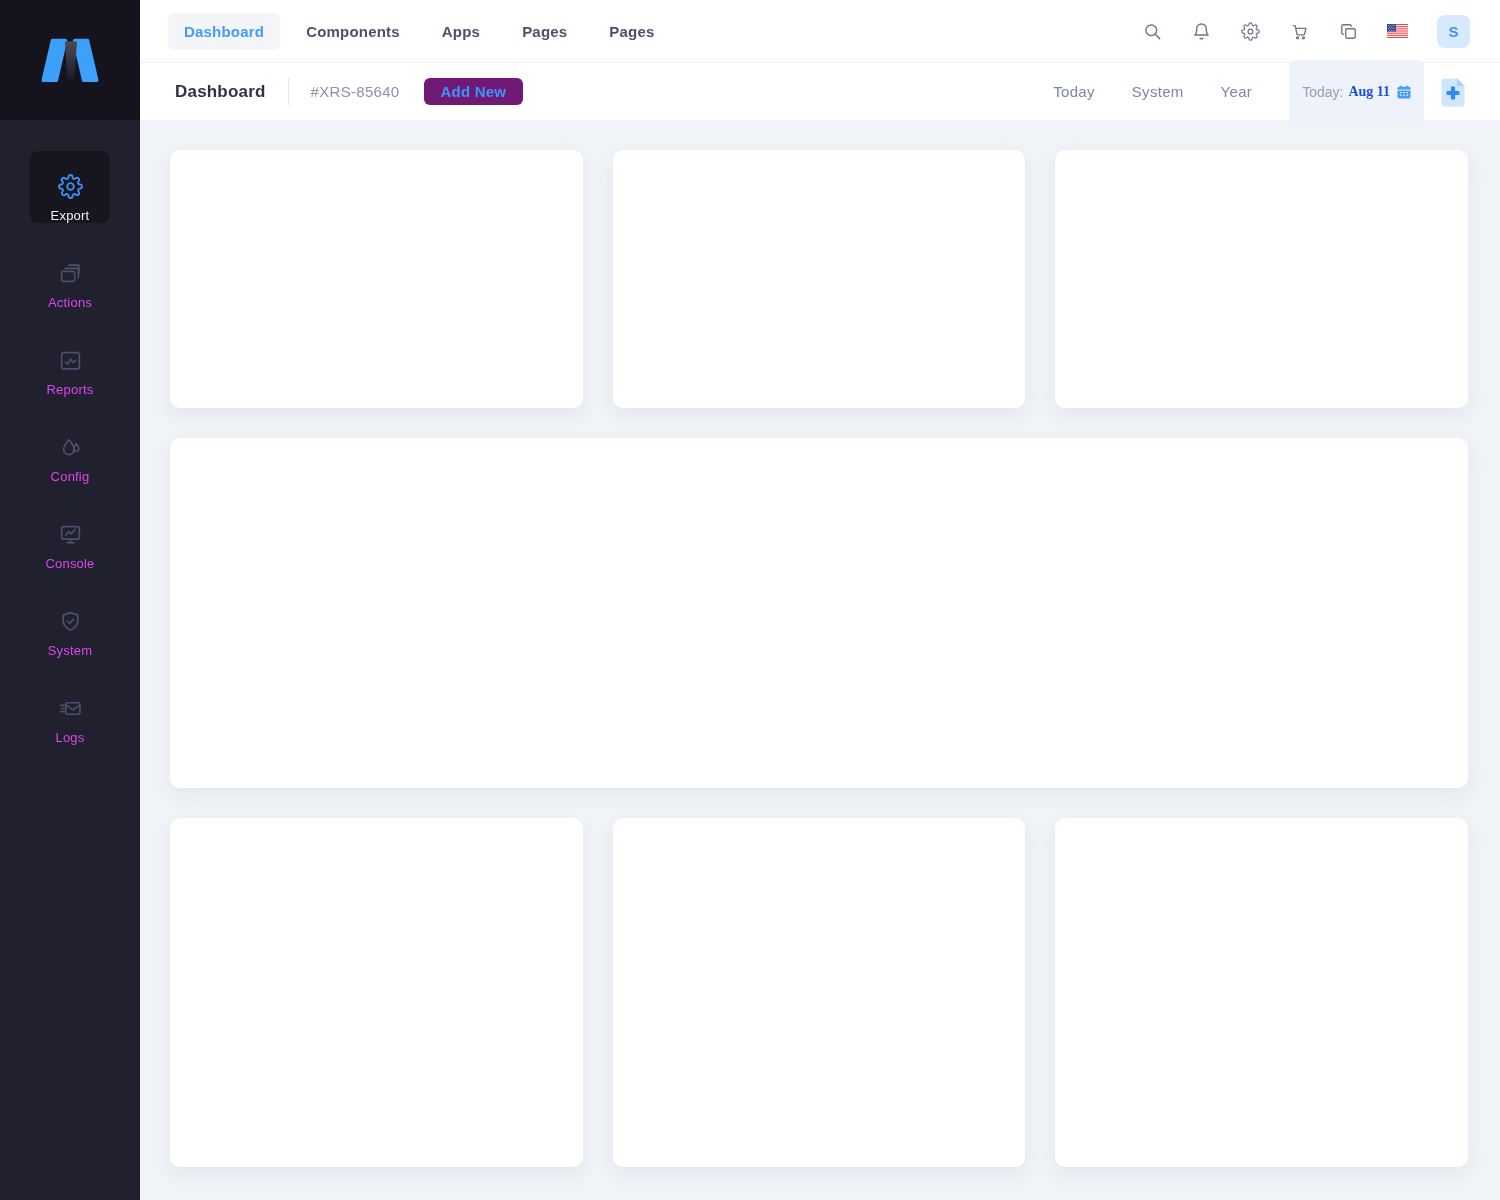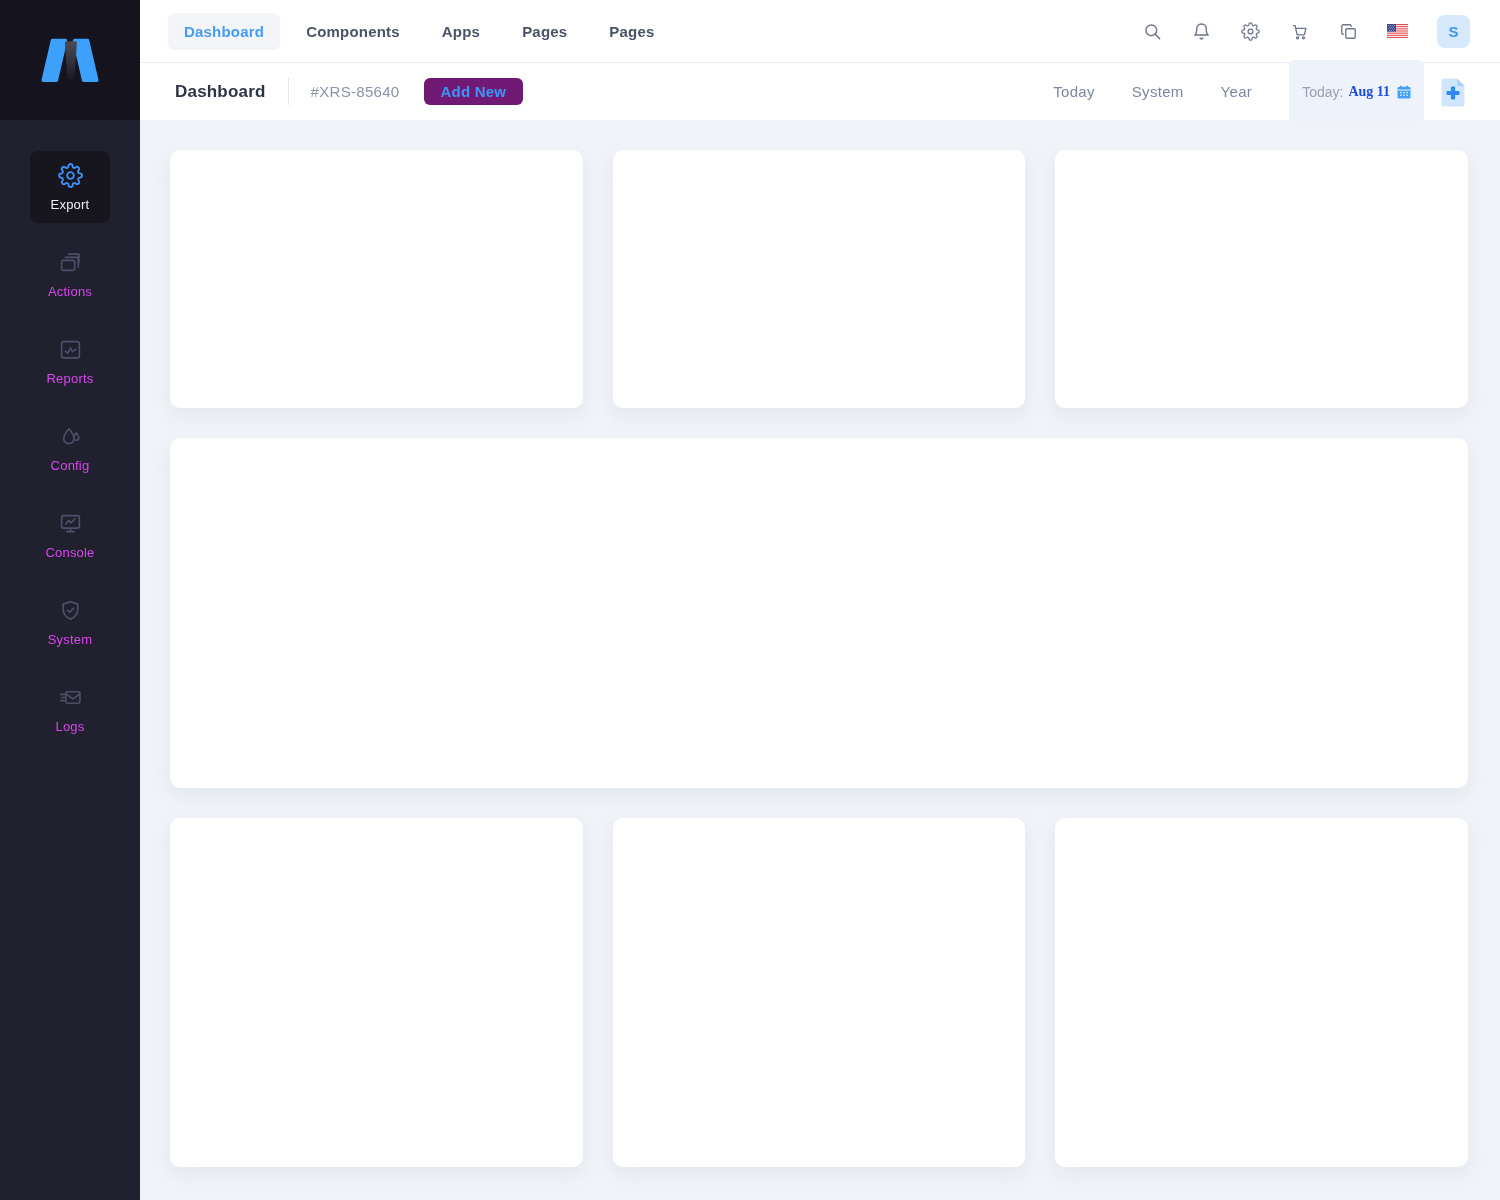--- a/index.html
+++ b/index.html
@@ -10,21 +10,21 @@
     background:#f0f3f7;
     overflow:hidden;
     color:#2e3346;
   }
   
   .sidebar { width:140px; flex-shrink:0; background:#21202e; display:flex; flex-direction:column; }
   .logo-block { height:120px; background:#15141e; display:flex; align-items:center; justify-content:center; cursor:pointer; }
   .side-nav { padding-top:31px; display:flex; flex-direction:column; align-items:center; }
   .side-item {
     width:80px; height:72px; margin-bottom:15px; border-radius:8px;
-    display:flex; flex-direction:column; align-items:center; justify-content:center;
+    display:flex; flex-direction:column; align-items:center; justify-content:flex-end;
     gap:9px; cursor:pointer; color:#4e4f68;
   }
   .side-item .s-label { font-size:13px; color:#d946ef; letter-spacing:.2px; }
   .side-item.active { background:#17161f; color:#3e8ef7; }
   .side-item.active .s-label { color:#eef0f6; }
   .side-item svg { width:25px; height:25px; }
 
   
   .main { flex:1; display:flex; flex-direction:column; min-width:0; }
 

